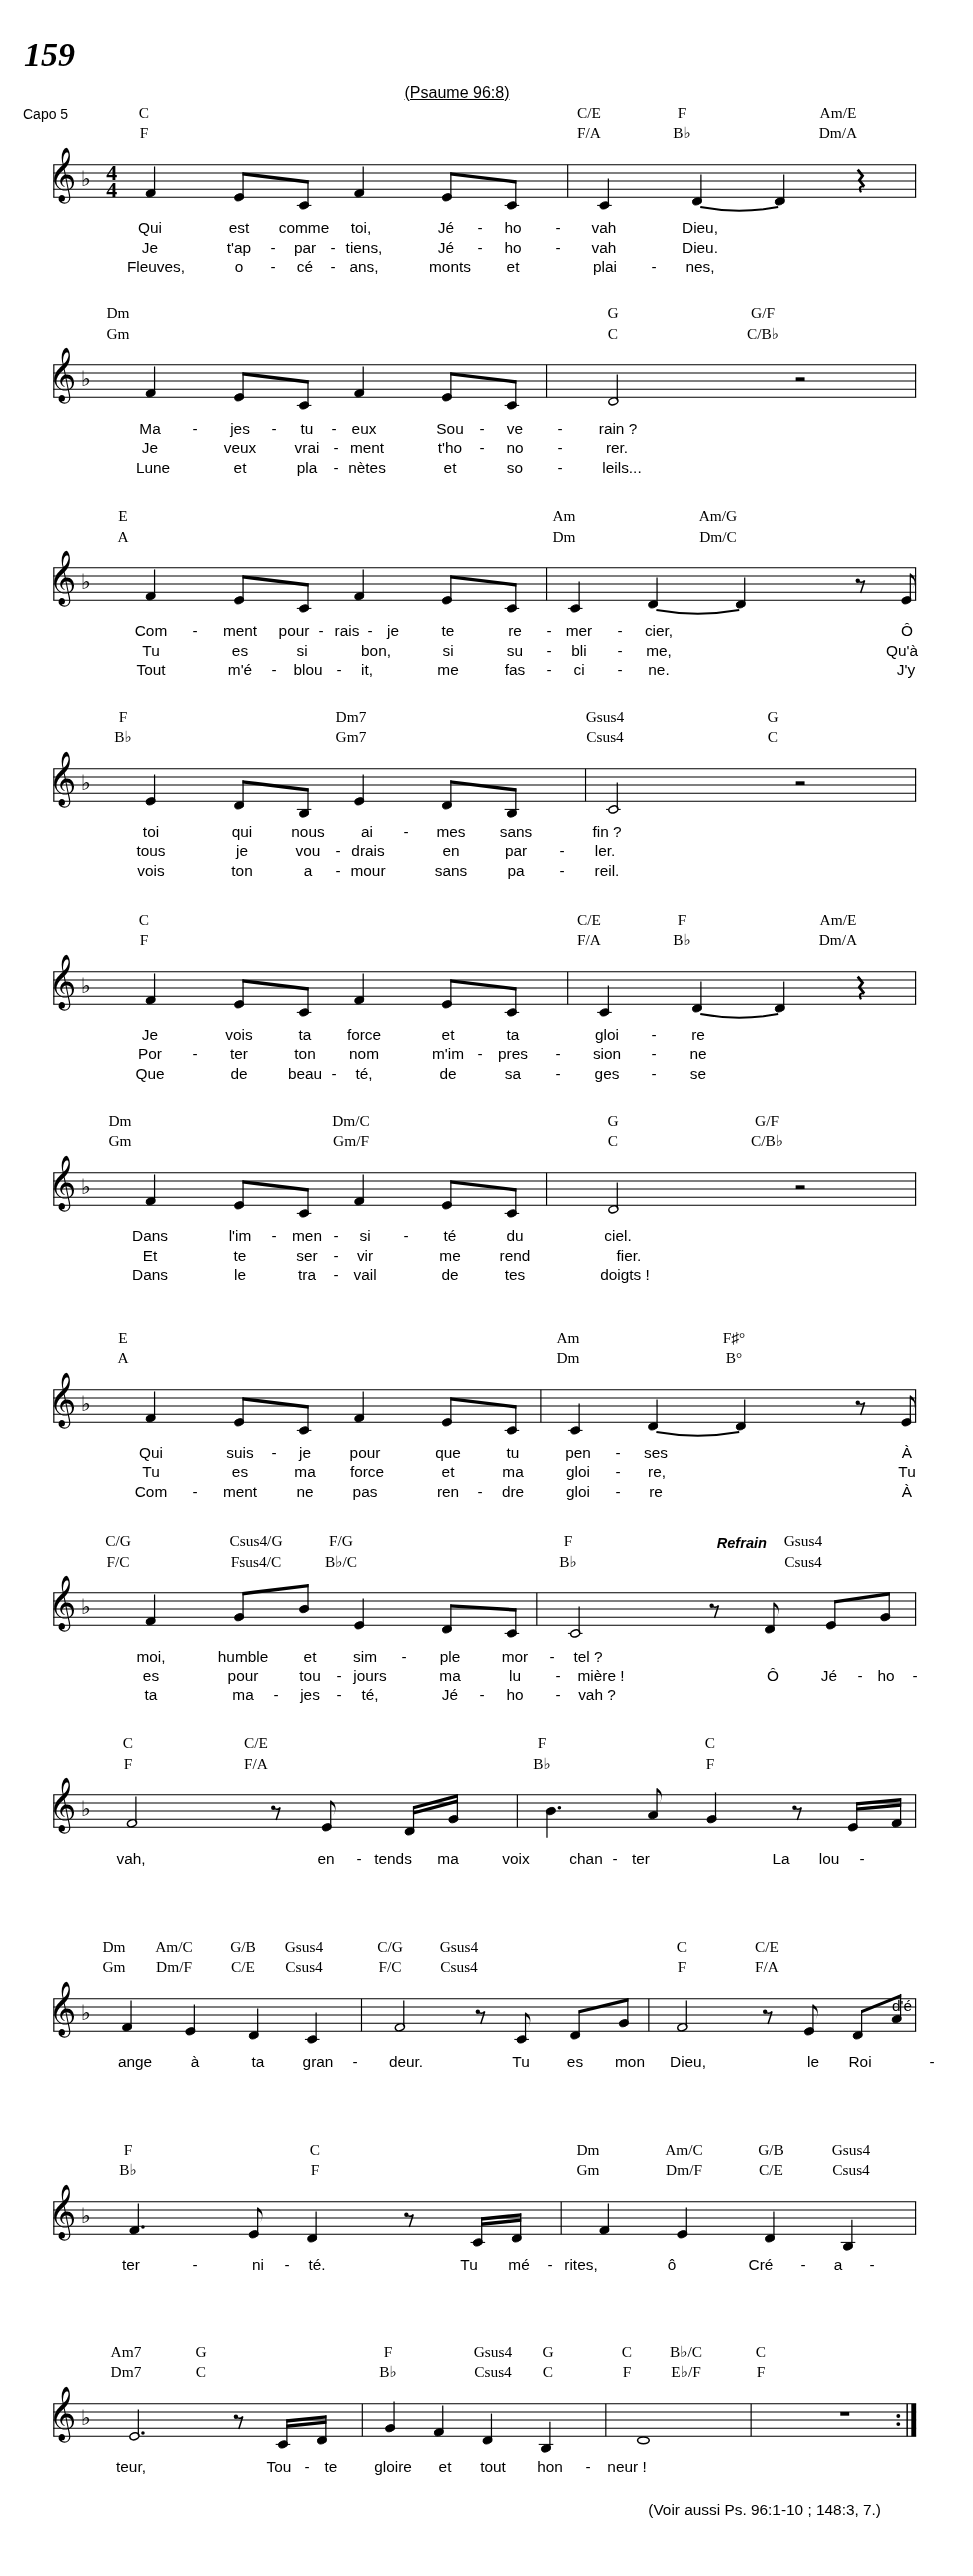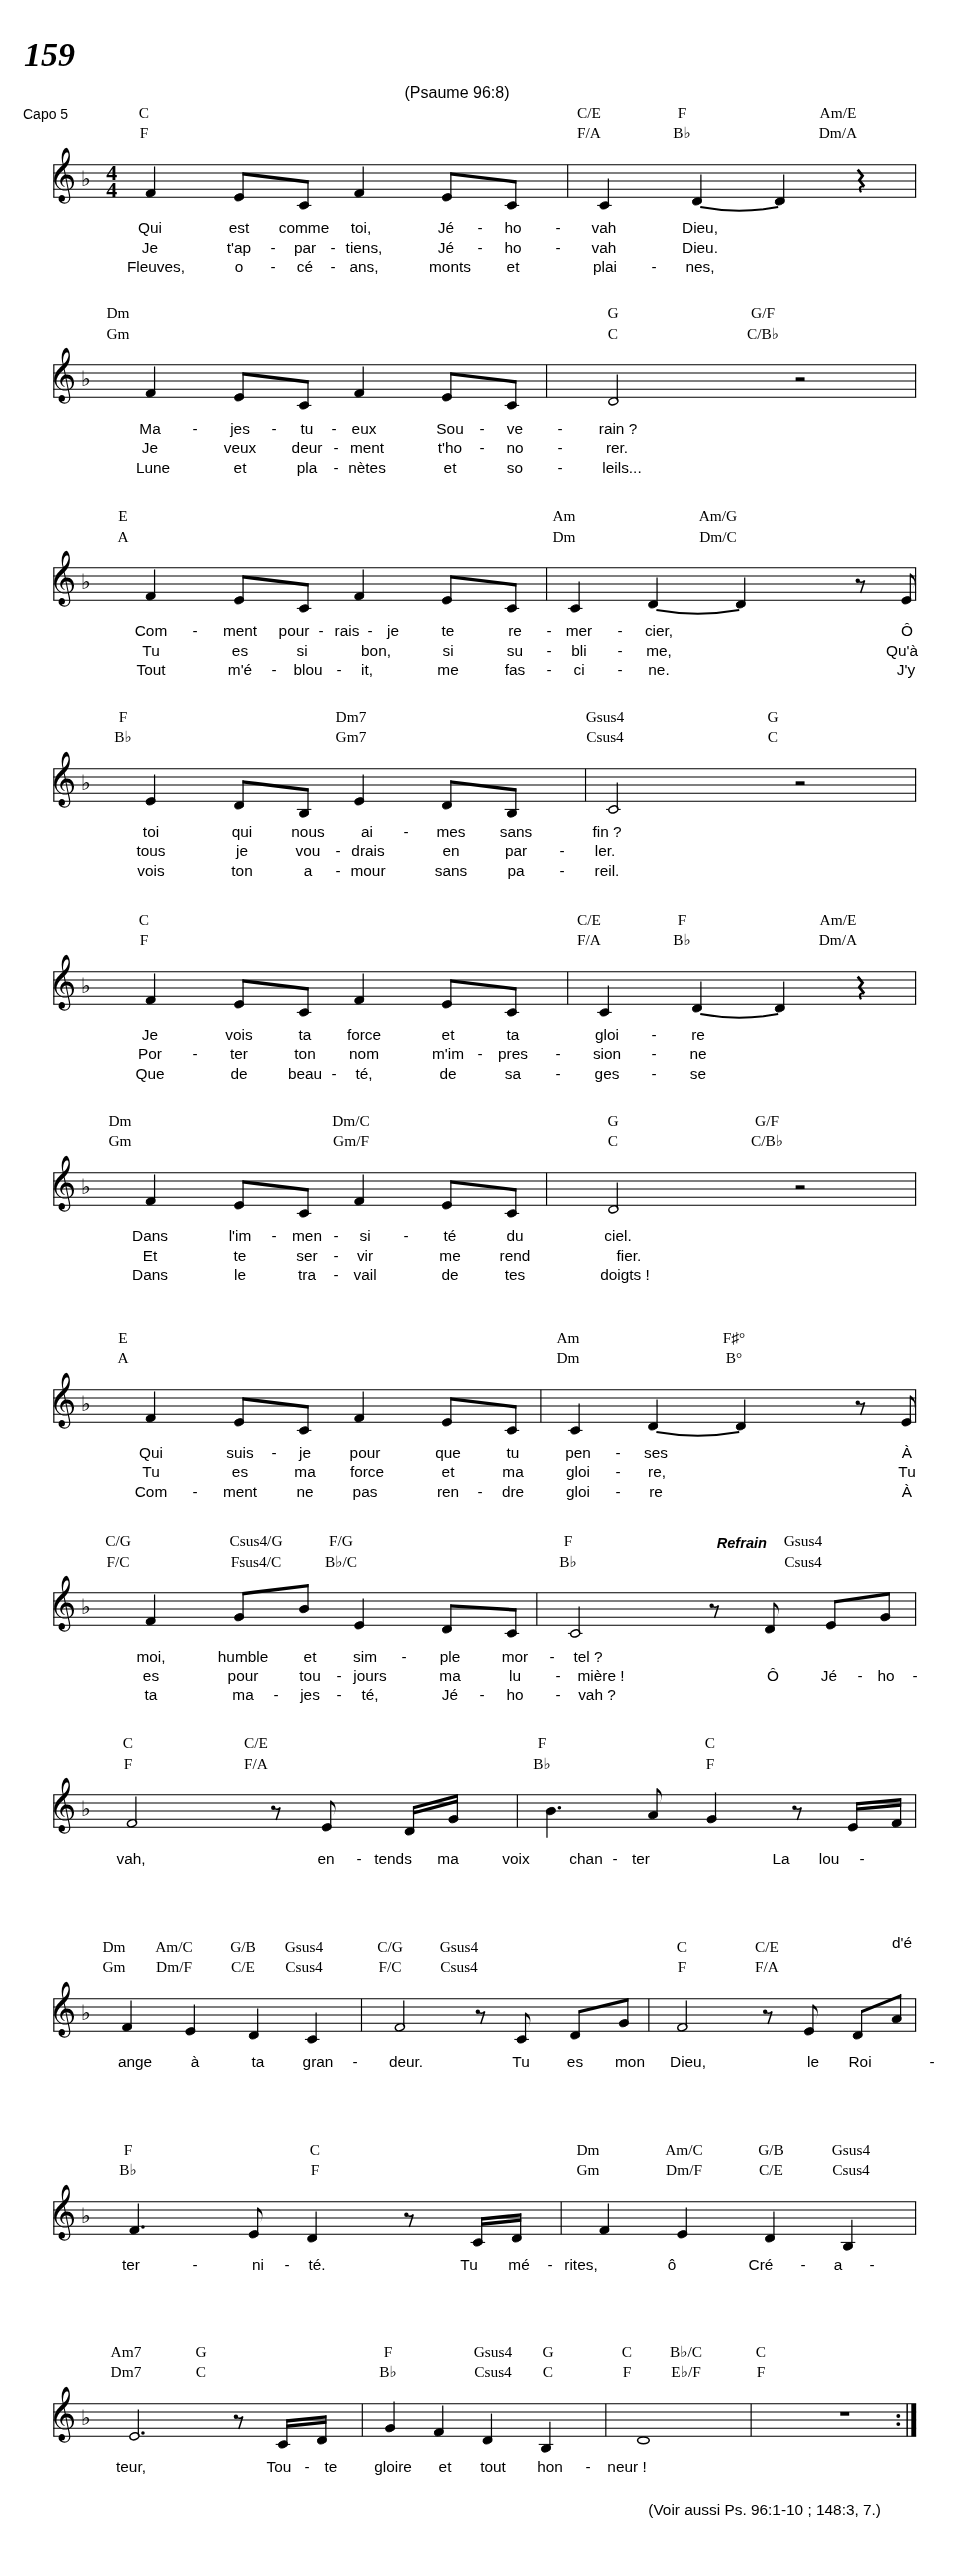--- a/index.html
+++ b/index.html
@@ -2,21 +2,21 @@
 <html style="font-size:13px"><head>
 <meta charset="utf-8">
 <style>
   html,body{margin:0;padding:0;background:#fff;}
   #page{position:relative;width:974px;height:2576px;background:#ffffff;color:#000;overflow:hidden;
         font-family:"Liberation Sans",sans-serif;}
   .song-number{position:absolute;left:24px;top:36px;font:bold italic 34px "Liberation Serif",serif;}
   .song-title{position:absolute;left:0;top:31px;width:974px;text-align:center;
               font:bold italic 37px "Liberation Serif",serif;letter-spacing:0.4px;}
   .song-subtitle{position:absolute;left:0;top:84px;width:914px;text-align:center;
-                 font:16px "Liberation Sans",sans-serif;}
+                 font:16px "Liberation Sans",sans-serif;text-decoration:underline;}
   .capo{position:absolute;font:14px "Liberation Sans",sans-serif;}
   .chord{position:absolute;transform:translateX(-50%);font:15.4px "Liberation Serif",serif;white-space:nowrap;}
   .refrain{position:absolute;transform:translateX(-100%);font:bold italic 14.6px "Liberation Sans",sans-serif;}
   .lyric{position:absolute;transform:translateX(-50%);font:15.4px "Liberation Sans",sans-serif;white-space:nowrap;}
   .sysvg{position:absolute;left:45px;}
   .footer{position:absolute;right:93px;top:2501px;font:15.4px "Liberation Sans",sans-serif;}
 </style>
 </head>
 <body>
 
@@ -119,21 +119,21 @@
     <div class="lyric" style="left: 307px; top: 420px;">tu</div>
     <div class="lyric" style="left: 334px; top: 420px;">-</div>
     <div class="lyric" style="left: 364px; top: 420px;">eux</div>
     <div class="lyric" style="left: 450px; top: 420px;">Sou</div>
     <div class="lyric" style="left: 482px; top: 420px;">-</div>
     <div class="lyric" style="left: 515px; top: 420px;">ve</div>
     <div class="lyric" style="left: 560px; top: 420px;">-</div>
     <div class="lyric" style="left: 618px; top: 420px;">rain ?</div>
     <div class="lyric" style="left: 150px; top: 439px;">Je</div>
     <div class="lyric" style="left: 240px; top: 439px;">veux</div>
-    <div class="lyric" style="left: 307px; top: 439px;">deur</div>
+    <div class="lyric" style="left: 307px; top: 439px;">vrai</div>
     <div class="lyric" style="left: 336px; top: 439px;">-</div>
     <div class="lyric" style="left: 367px; top: 439px;">ment</div>
     <div class="lyric" style="left: 450px; top: 439px;">t'ho</div>
     <div class="lyric" style="left: 482px; top: 439px;">-</div>
     <div class="lyric" style="left: 515px; top: 439px;">no</div>
     <div class="lyric" style="left: 560px; top: 439px;">-</div>
     <div class="lyric" style="left: 617px; top: 439px;">rer.</div>
     <div class="lyric" style="left: 153px; top: 459px;">Lune</div>
     <div class="lyric" style="left: 240px; top: 459px;">et</div>
     <div class="lyric" style="left: 307px; top: 459px;">pla</div>
@@ -716,21 +716,21 @@
     <div class="lyric" style="left: 258px; top: 2053px;">ta</div>
     <div class="lyric" style="left: 318px; top: 2053px;">gran</div>
     <div class="lyric" style="left: 355px; top: 2053px;">-</div>
     <div class="lyric" style="left: 406px; top: 2053px;">deur.</div>
     <div class="lyric" style="left: 521px; top: 2053px;">Tu</div>
     <div class="lyric" style="left: 575px; top: 2053px;">es</div>
     <div class="lyric" style="left: 630px; top: 2053px;">mon</div>
     <div class="lyric" style="left: 688px; top: 2053px;">Dieu,</div>
     <div class="lyric" style="left: 813px; top: 2053px;">le</div>
     <div class="lyric" style="left: 860px; top: 2053px;">Roi</div>
-    <div class="lyric" style="left: 902px; top: 1934px;">d'é</div>
+    <div class="lyric" style="left: 902px; top: 1997px;">d'é</div>
     <div class="lyric" style="left: 932px; top: 2053px;">-</div>
     <svg class="sysvg" width="877" height="138" viewBox="-10 -70 1080 170" style="top: 1942px;">
       <line x1="0" y1="0" x2="1063" y2="0" stroke="#000" stroke-width="1.3"></line>
       <line x1="0" y1="10" x2="1063" y2="10" stroke="#000" stroke-width="1.3"></line>
       <line x1="0" y1="20" x2="1063" y2="20" stroke="#000" stroke-width="1.3"></line>
       <line x1="0" y1="30" x2="1063" y2="30" stroke="#000" stroke-width="1.3"></line>
       <line x1="0" y1="40" x2="1063" y2="40" stroke="#000" stroke-width="1.3"></line>
       <rect x="0" y="0" width="1.4" height="40" fill="#000"></rect>
       <rect x="379" y="0" width="1.4" height="40" fill="#000"></rect>
       <rect x="733" y="0" width="1.4" height="40" fill="#000"></rect>

